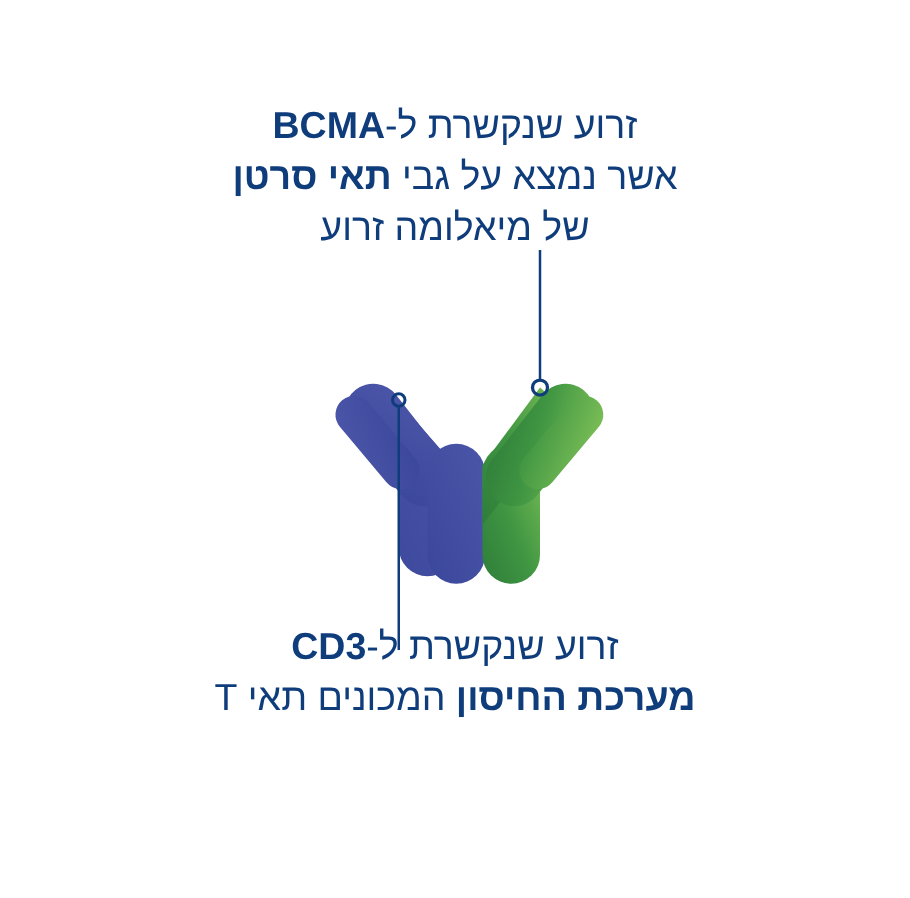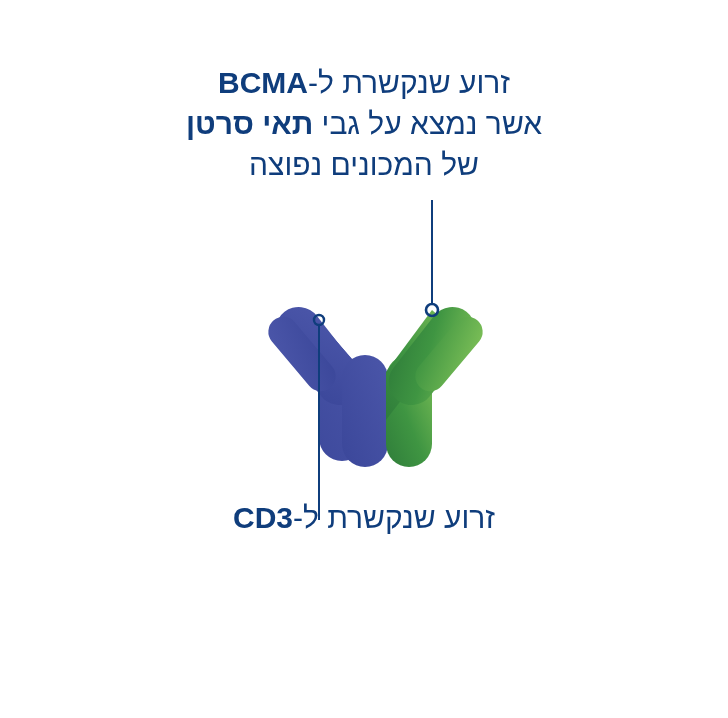--- a/index.html
+++ b/index.html
@@ -31,21 +31,21 @@
     width: 728px;
     text-align: center;
     direction: rtl;
     unicode-bidi: isolate;
     color: #0f3d7c;
     font-size: 30px;
     line-height: 41px;
     font-weight: 400;
     letter-spacing: 0;
   }
-  .caption-top { top: 62px; }
+  .caption-top { top: 80px; }
   .caption-bottom { top: 497px; }
 
   .caption .ln {
     display: block;
     white-space: nowrap;
   }
   .caption b {
     font-weight: 700;
   }
   .ltr {
@@ -71,25 +71,26 @@
   .figure svg { display: block; }
 </style>
 </head>
 <body>
 
 <div class="stage">
 
   <div class="caption caption-top">
     <span class="ln">זרוע שנקשרת ל-<span class="ltr">BCMA</span></span>
     <span class="ln">אשר נמצא על גבי <b>תאי סרטן</b></span>
-    <span class="ln">של המכונים נפוצה</span>
+    <span class="ln">של מיאלומה זרוע</span>
   </div>
 
   <div class="caption caption-bottom">
     <span class="ln">זרוע שנקשרת ל-<span class="ltr">CD3</span></span>
+    <span class="ln"><b>מערכת החיסון</b> המכונים תאי <span class="ltr-plain">T</span></span>
   </div>
 
   <div class="figure">
     <svg width="728" height="718" viewBox="0 0 728 718" xmlns="http://www.w3.org/2000/svg">
       <defs>
         <linearGradient id="gradGreen" x1="0" y1="1" x2="1" y2="0">
           <stop offset="0%" stop-color="#2f7d3a"></stop>
           <stop offset="45%" stop-color="#3f9542"></stop>
           <stop offset="100%" stop-color="#7cbf57"></stop>
         </linearGradient>

